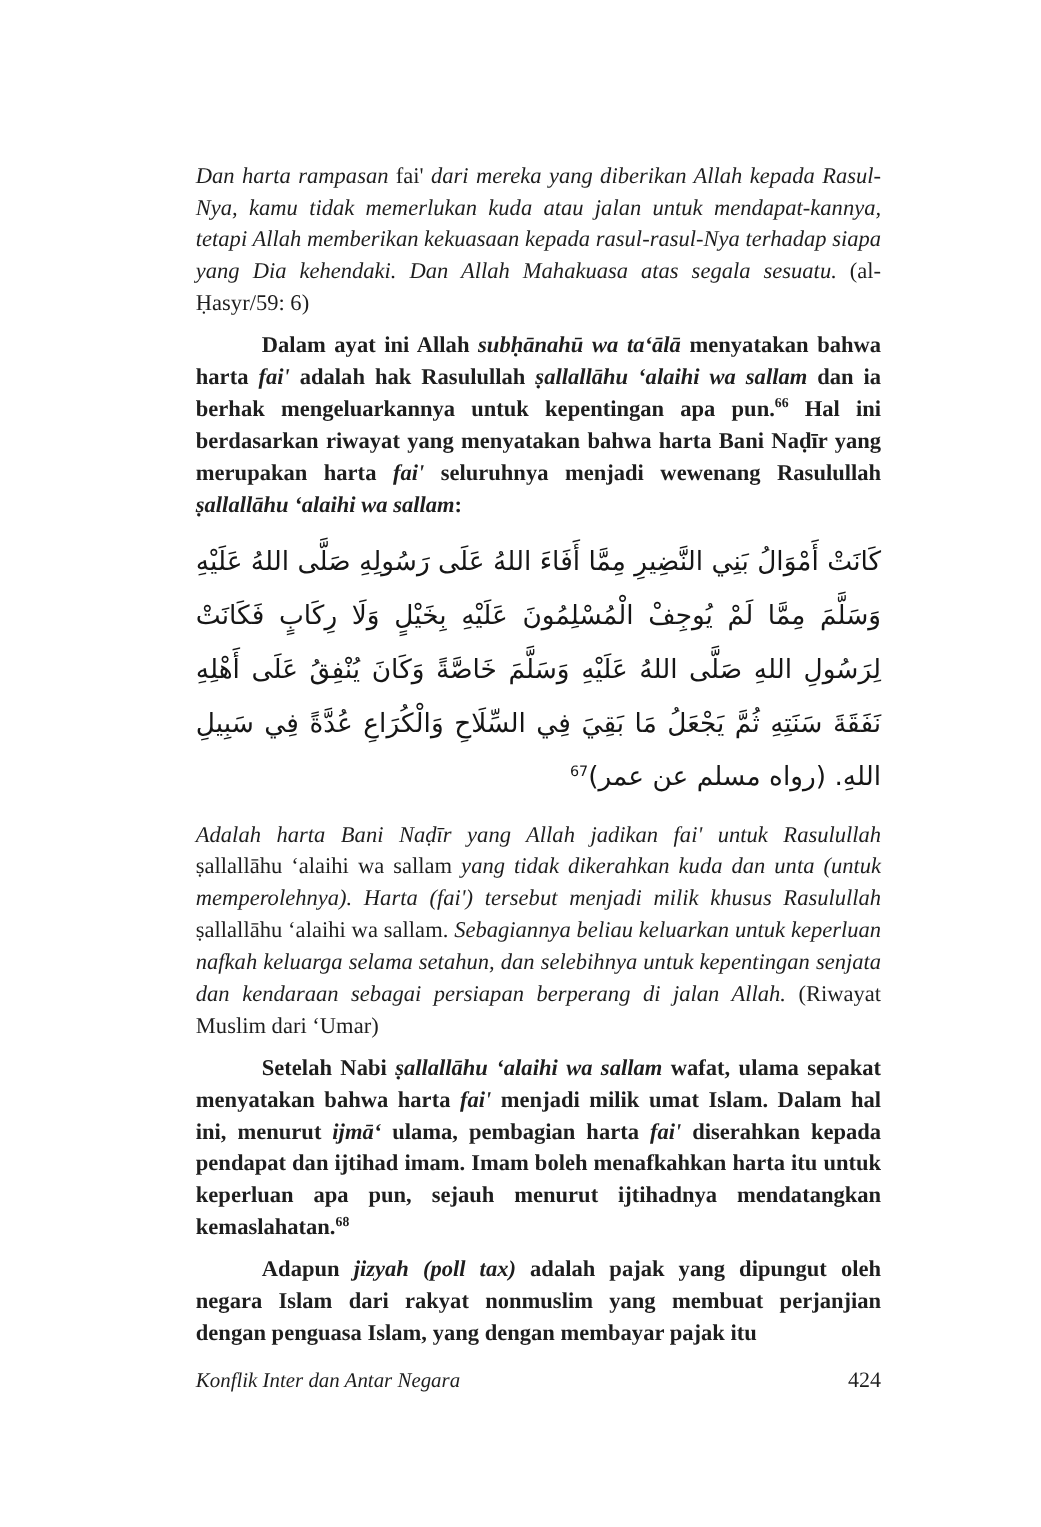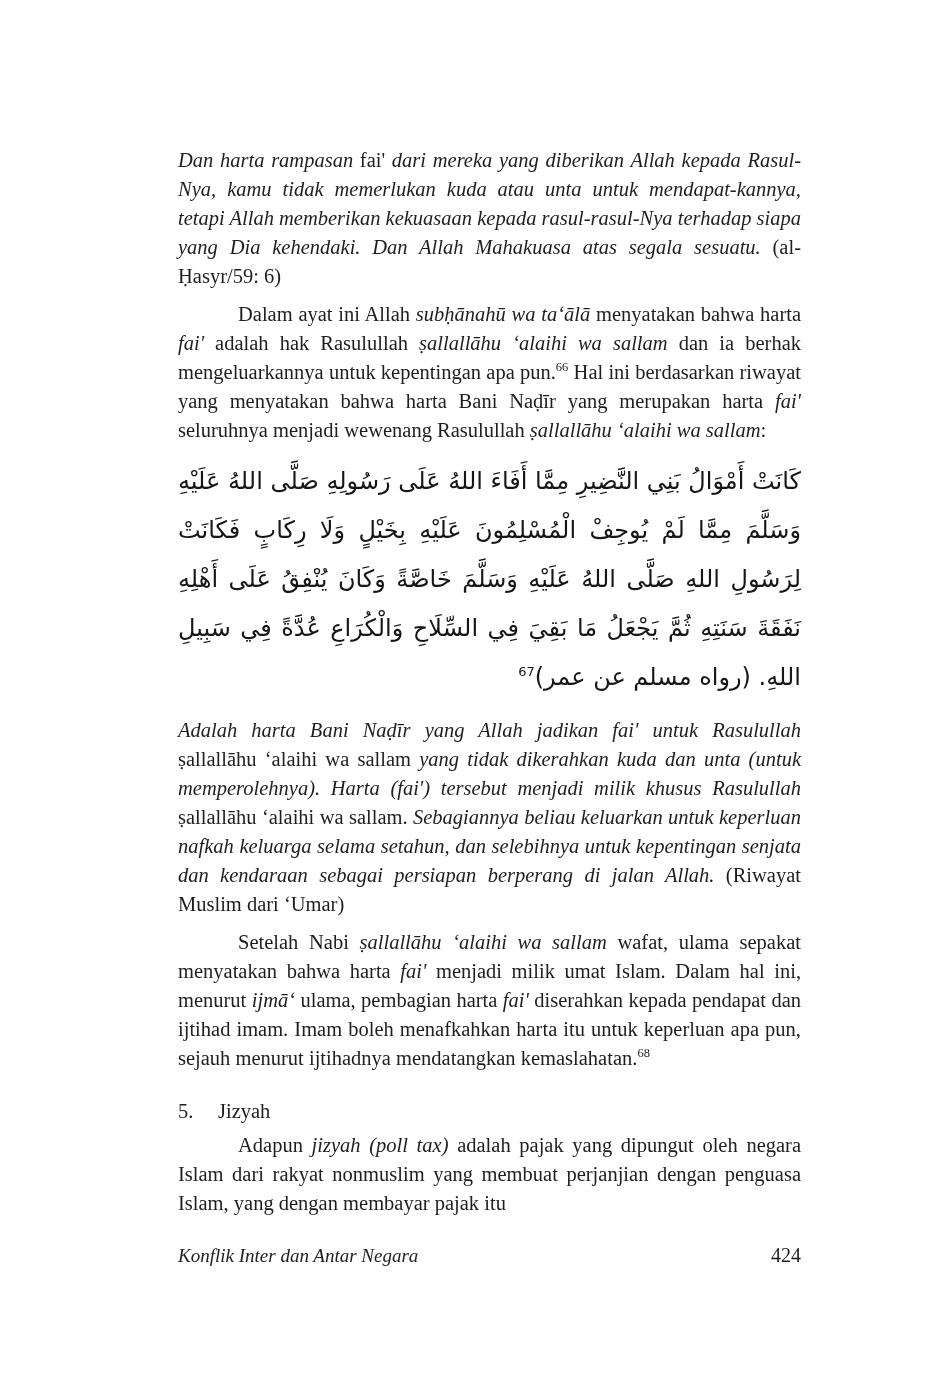--- a/index.html
+++ b/index.html
@@ -18,21 +18,21 @@
     left: 178px;
     top: 146px;
     width: 623px;
   }
   .content p {
     margin: 0 0 9px 0;
     font-size: 20.5px;
     line-height: 29px;
     text-align: justify;
   }
-  .indent { text-indent: 60px; }
+  .indent { text-indent: 60px; font-weight: bold; }
   .it { font-style: italic; }
   .rm { font-style: normal; }
   sup.fn {
     font-size: 12.5px;
     line-height: 0;
     vertical-align: super;
     letter-spacing: 0;
   }
   p.arabic {
     direction: rtl;
@@ -68,31 +68,30 @@
     font-size: 20px;
     font-style: normal;
   }
 </style>
 </head>
 <body>
 
 <div class="page">
   <div class="content">
 
-    <p><span class="it">Dan harta rampasan </span><span class="rm">fai' </span><span class="it">dari mereka yang diberikan Allah kepada Rasul-Nya, kamu tidak memerlukan kuda atau unta untuk mendapat-kannya, tetapi Allah memberikan kekuasaan kepada rasul-rasul-Nya terhadap siapa yang Dia kehendaki. Dan Allah Mahakuasa atas segala sesuatu. </span><span class="rm">(al-Ḥasyr/59: 6)</span></p>
+    <p><span class="it">Dan harta rampasan </span><span class="rm">fai' </span><span class="it">dari mereka yang diberikan Allah kepada Rasul-Nya, kamu tidak memerlukan kuda atau jalan untuk mendapat-kannya, tetapi Allah memberikan kekuasaan kepada rasul-rasul-Nya terhadap siapa yang Dia kehendaki. Dan Allah Mahakuasa atas segala sesuatu. </span><span class="rm">(al-Ḥasyr/59: 6)</span></p>
 
     <p class="indent"><span class="rm">Dalam ayat ini Allah </span><span class="it">subḥānahū wa ta‘ālā </span><span class="rm">menyatakan bahwa harta </span><span class="it">fai' </span><span class="rm">adalah hak Rasulullah </span><span class="it">ṣallallāhu ‘alaihi wa sallam </span><span class="rm">dan ia berhak mengeluarkannya untuk kepentingan apa pun.</span><sup class="fn">66</sup><span class="rm"> Hal ini berdasarkan riwayat yang menyatakan bahwa harta Bani Naḍīr yang merupakan harta </span><span class="it">fai' </span><span class="rm">seluruhnya menjadi wewenang Rasulullah </span><span class="it">ṣallallāhu ‘alaihi wa sallam</span><span class="rm">:</span></p>
 
     <p class="arabic"><span>كَانَتْ أَمْوَالُ بَنِي النَّضِيرِ مِمَّا أَفَاءَ اللهُ عَلَى رَسُولِهِ صَلَّى اللهُ عَلَيْهِ وَسَلَّمَ مِمَّا لَمْ يُوجِفْ الْمُسْلِمُونَ عَلَيْهِ بِخَيْلٍ وَلَا رِكَابٍ فَكَانَتْ لِرَسُولِ اللهِ صَلَّى اللهُ عَلَيْهِ وَسَلَّمَ خَاصَّةً وَكَانَ يُنْفِقُ عَلَى أَهْلِهِ نَفَقَةَ سَنَتِهِ ثُمَّ يَجْعَلُ مَا بَقِيَ فِي السِّلَاحِ وَالْكُرَاعِ عُدَّةً فِي سَبِيلِ اللهِ. (رواه مسلم عن عمر)</span><sup class="fn">67</sup></p>
 
     <p><span class="it">Adalah harta Bani Naḍīr yang Allah jadikan fai' untuk Rasulullah </span><span class="rm">ṣallallāhu ‘alaihi wa sallam </span><span class="it">yang tidak dikerahkan kuda dan unta (untuk memperolehnya). Harta (fai') tersebut menjadi milik khusus Rasulullah </span><span class="rm">ṣallallāhu ‘alaihi wa sallam. </span><span class="it">Sebagiannya beliau keluarkan untuk keperluan nafkah keluarga selama setahun, dan selebihnya untuk kepentingan senjata dan kendaraan sebagai persiapan berperang di jalan Allah. </span><span class="rm">(Riwayat Muslim dari ‘Umar)</span></p>
 
     <p class="indent"><span class="rm">Setelah Nabi </span><span class="it">ṣallallāhu ‘alaihi wa sallam </span><span class="rm">wafat, ulama sepakat menyatakan bahwa harta </span><span class="it">fai' </span><span class="rm">menjadi milik umat Islam. Dalam hal ini, menurut </span><span class="it">ijmā‘ </span><span class="rm">ulama, pembagian harta </span><span class="it">fai' </span><span class="rm">diserahkan kepada pendapat dan ijtihad imam. Imam boleh menafkahkan harta itu untuk keperluan apa pun, sejauh menurut ijtihadnya mendatangkan kemaslahatan.</span><sup class="fn">68</sup></p>
 
-    <p class="section-head"><span class="num rm">5.</span><span class="rm">Jizyah</span></p>
 
     <p class="indent"><span class="rm">Adapun </span><span class="it">jizyah (poll tax) </span><span class="rm">adalah pajak yang dipungut oleh negara Islam dari rakyat nonmuslim yang membuat perjanjian dengan penguasa Islam, yang dengan membayar pajak itu</span></p>
 
   </div>
 
   <div class="footer">
     <span class="running-title">Konflik Inter dan Antar Negara</span>
     <span class="page-num">424</span>
   </div>
 </div>

